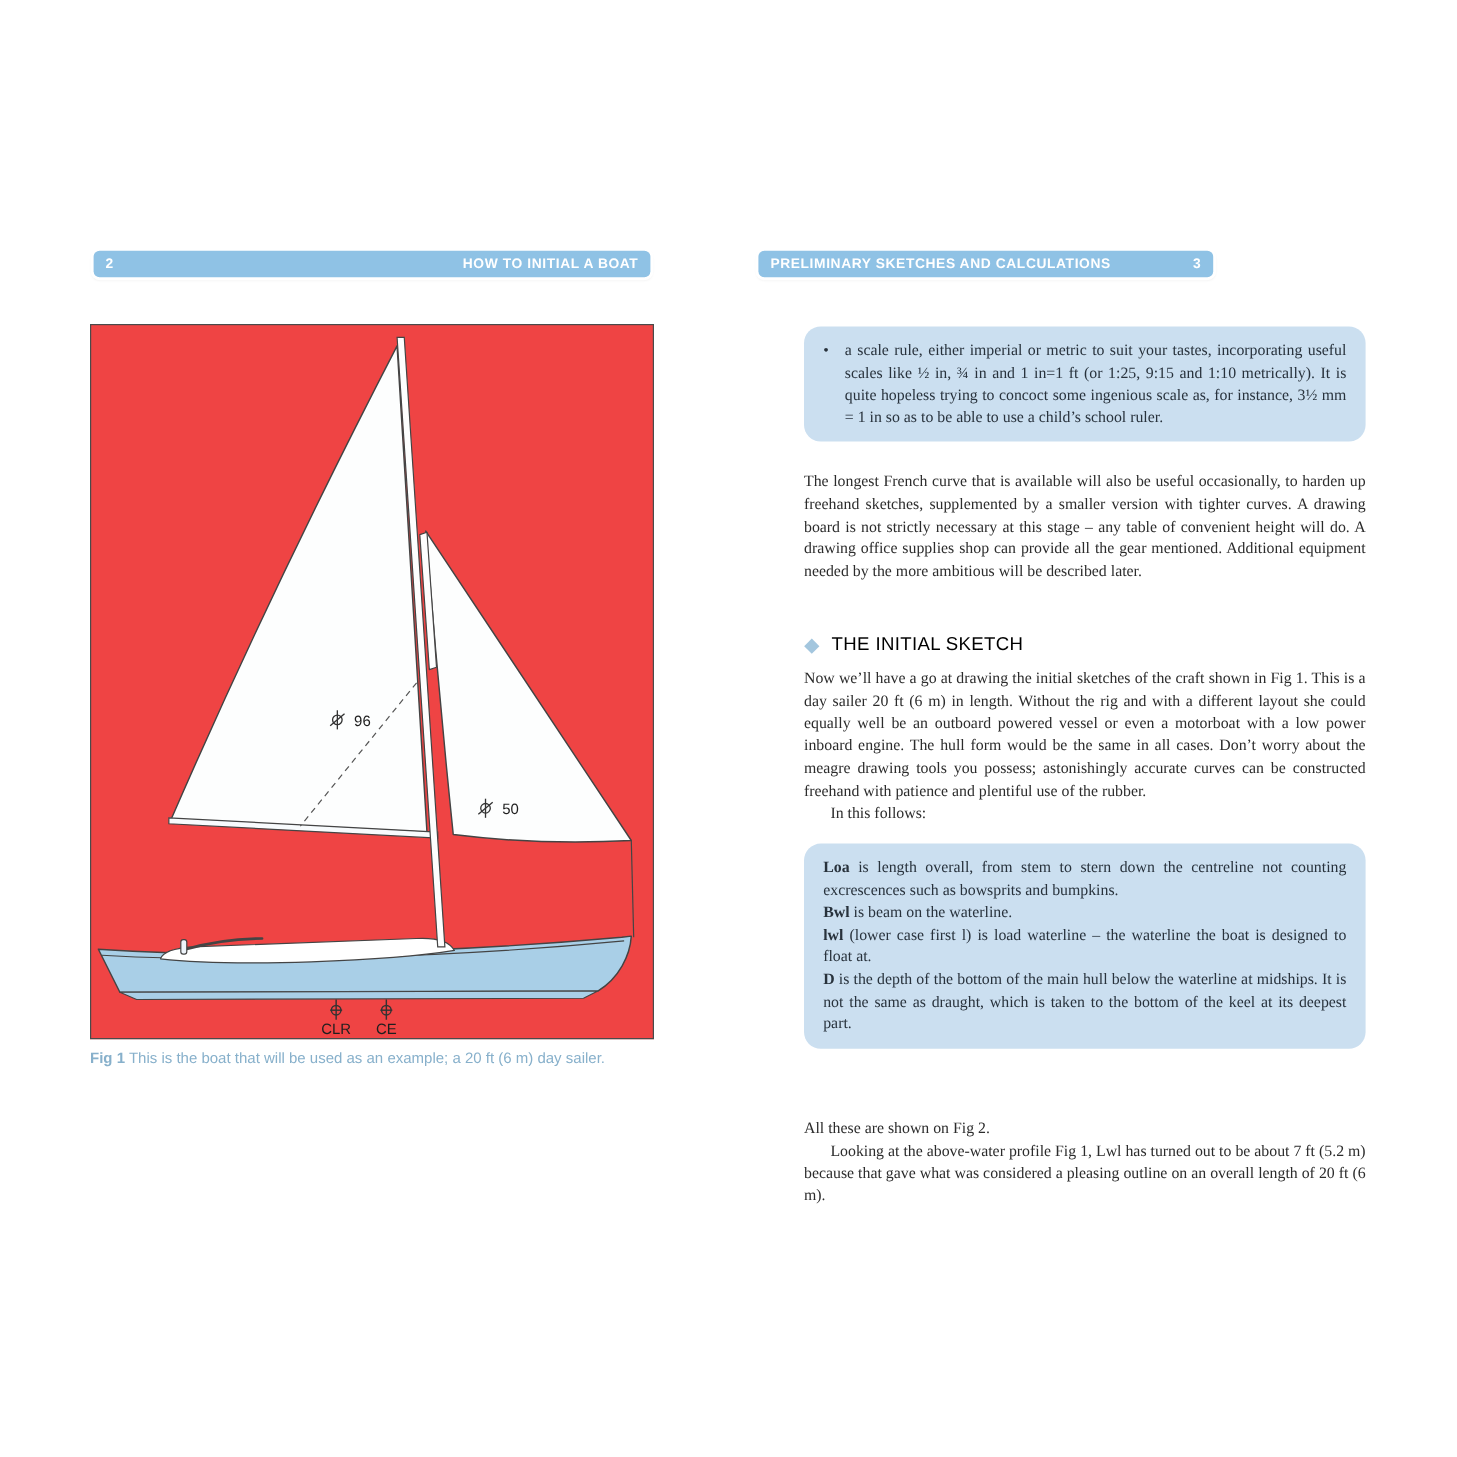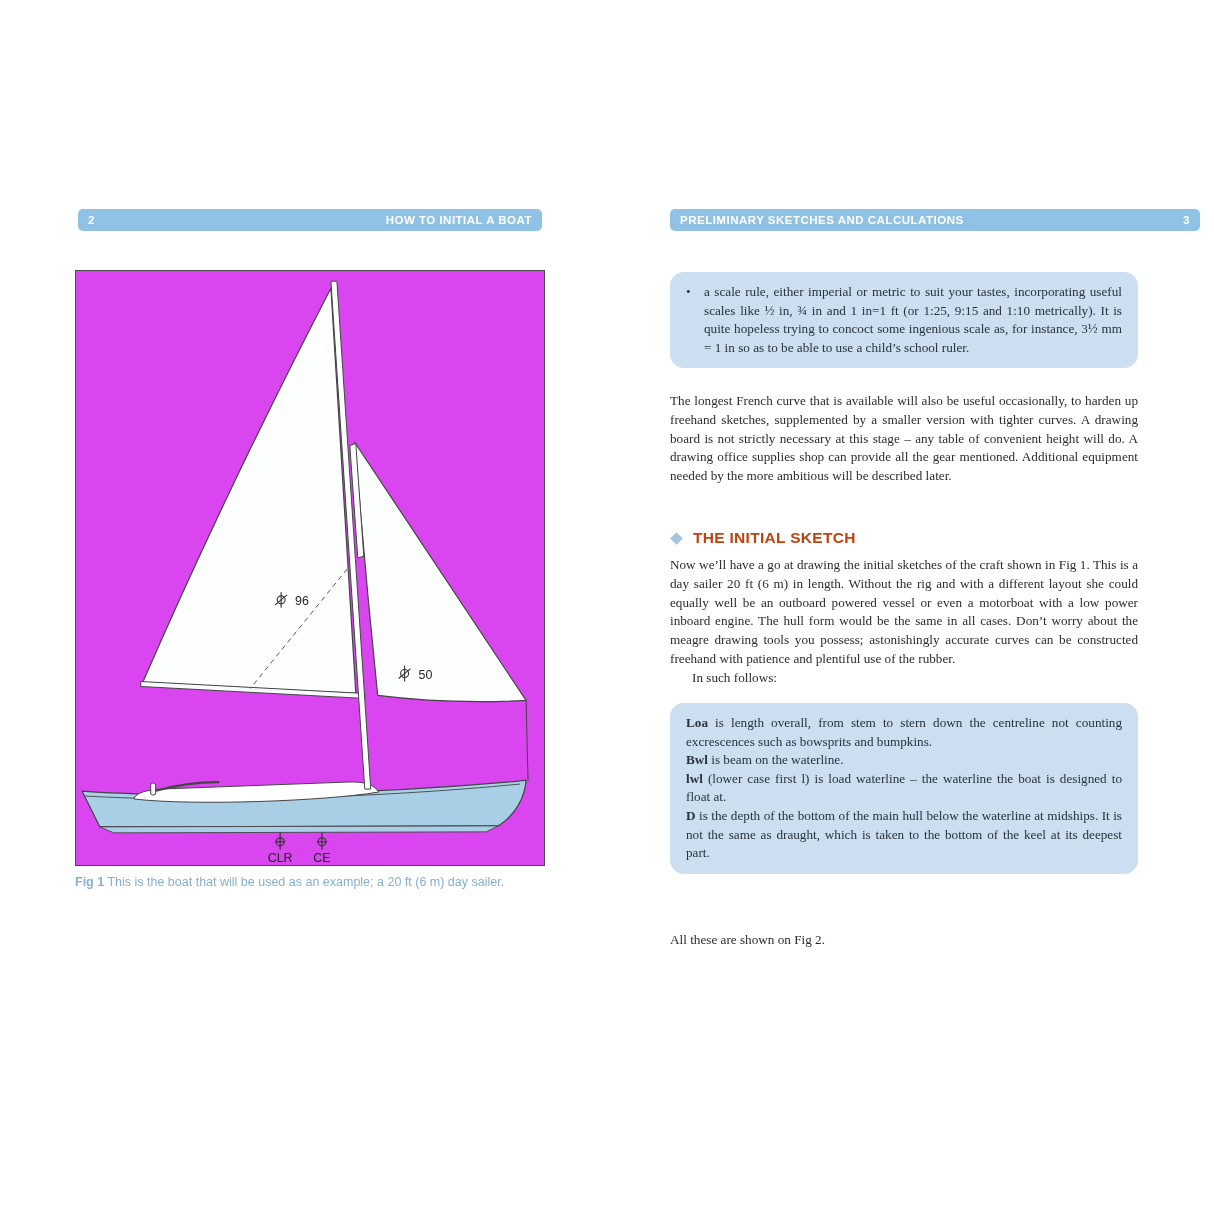--- a/index.html
+++ b/index.html
@@ -6,25 +6,25 @@
   .canvas{position:relative;width:1214px;height:1214px;background:#ffffff;overflow:hidden;
           font-family:"Liberation Serif","DejaVu Serif",serif;color:#2c2c2c;}
 
   
   .bar{position:absolute;height:22px;box-sizing:border-box;border-radius:5px;
        background:#8fc2e5;box-shadow:0 0 0 2.5px #ffffff,0 1px 3px rgba(0,0,0,.18);
        display:flex;align-items:center;justify-content:space-between;padding:0 10px;
        color:#ffffff;font-family:"Liberation Sans","DejaVu Sans",sans-serif;
        font-weight:bold;font-size:11.5px;letter-spacing:.5px;}
   .bar-left{left:78px;top:209px;width:464px;}
-  .bar-right{left:670px;top:209px;width:530px;}
+  .bar-right{left:632px;top:209px;width:379px;}
 
   
   .figure-box{position:absolute;left:75px;top:270px;width:470px;height:596px;
-              background:#d946ef;border:1.3px solid #4a4a4a;box-sizing:border-box;}
+              background:#ef4444;border:1.3px solid #4a4a4a;box-sizing:border-box;}
   .figure-box svg{display:block;width:100%;height:100%;}
   .caption{position:absolute;left:75px;top:875px;width:470px;
            font-family:"Liberation Sans","DejaVu Sans",sans-serif;
            font-size:12.5px;color:#87b0cb;}
   .caption b{font-weight:bold;}
 
   
   .rp{position:absolute;left:670px;width:468px;text-align:justify;
       font-size:13.2px;line-height:18.8px;color:#2c2c2c;}
   .rp p{margin:0;}
@@ -38,22 +38,22 @@
   .bullet-row{display:flex;}
   .bullet-glyph{width:18px;flex:0 0 18px;}
   .bullet-text{flex:1;}
   .def{margin:0;}
 
   .para1{top:392px;}
   .para2{top:556px;}
   .para3{top:931px;}
 
   .section-heading{position:absolute;left:670px;top:529px;width:468px;display:flex;align-items:center;
-           font-family:"Liberation Sans","DejaVu Sans",sans-serif;font-weight:bold;
-           font-size:15.5px;letter-spacing:.3px;color:#c2410c;}
+           font-family:"Liberation Sans","DejaVu Sans",sans-serif;font-weight:normal;
+           font-size:15.5px;letter-spacing:.3px;color:#000000;}
   .diamond{width:9px;height:9px;background:#a3c6de;transform:rotate(45deg);
            margin-right:12px;margin-left:2px;flex:0 0 9px;}
 
   .figtext{font-family:"Liberation Sans","DejaVu Sans",sans-serif;font-size:12.5px;fill:#1f1f1f;}
 </style>
 </head>
 <body>
 
 <div class="canvas">
 
@@ -138,27 +138,28 @@
     <p>The longest French curve that is available will also be useful occasionally, to harden up freehand sketches, supplemented by a smaller version with tighter curves. A drawing board is not strictly necessary at this stage – any table of convenient height will do. A drawing office supplies shop can provide all the gear mentioned. Additional equipment needed by the more ambitious will be described later.</p>
   </div>
 
   <div class="section-heading">
     <span class="diamond"></span>
     <span>THE INITIAL SKETCH</span>
   </div>
 
   <div class="rp para2">
     <p>Now we’ll have a go at drawing the initial sketches of the craft shown in Fig 1. This is a day sailer 20 ft (6 m) in length. Without the rig and with a different layout she could equally well be an outboard powered vessel or even a motorboat with a low power inboard engine. The hull form would be the same in all cases. Don’t worry about the meagre drawing tools you possess; astonishingly accurate curves can be constructed freehand with patience and plentiful use of the rubber.</p>
-    <p class="indent">In such follows:</p>
+    <p class="indent">In this follows:</p>
   </div>
 
   <div class="bluebox box2">
     <p class="def"><b>Loa</b><span> is length overall, from stem to stern down the centreline not counting excrescences such as bowsprits and bumpkins.</span></p>
     <p class="def"><b>Bwl</b><span> is beam on the waterline.</span></p>
     <p class="def"><b>lwl</b><span> (lower case first l) is load waterline – the waterline the boat is designed to float at.</span></p>
     <p class="def"><b>D</b><span> is the depth of the bottom of the main hull below the waterline at midships. It is not the same as draught, which is taken to the bottom of the keel at its deepest part.</span></p>
   </div>
 
   <div class="rp para3">
     <p>All these are shown on Fig 2.</p>
+    <p class="indent">Looking at the above-water profile Fig 1, Lwl has turned out to be about 7 ft (5.2 m) because that gave what was considered a pleasing outline on an overall length of 20 ft (6 m).</p>
   </div>
 
 </div>
 
 </body></html>

